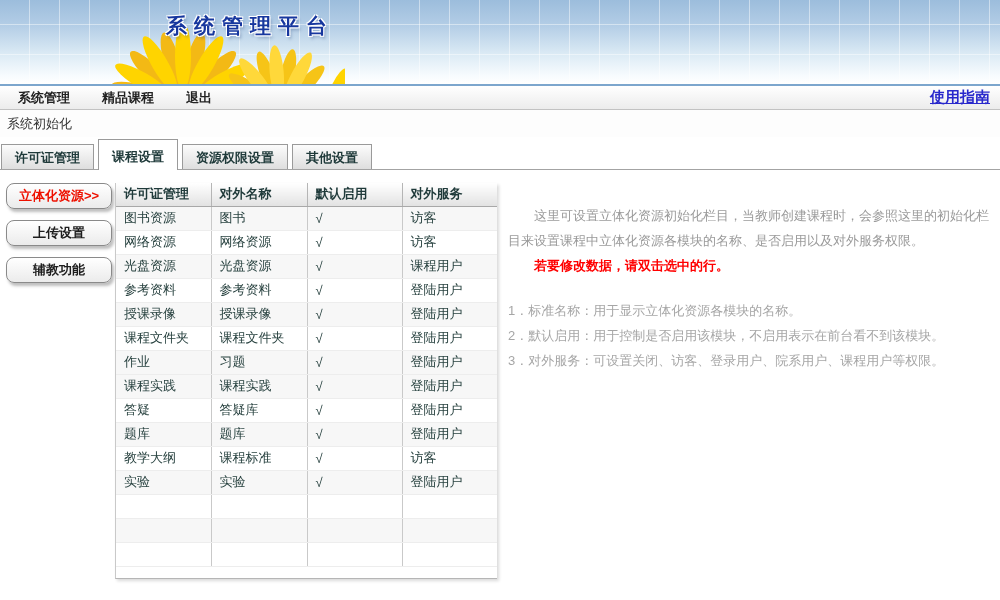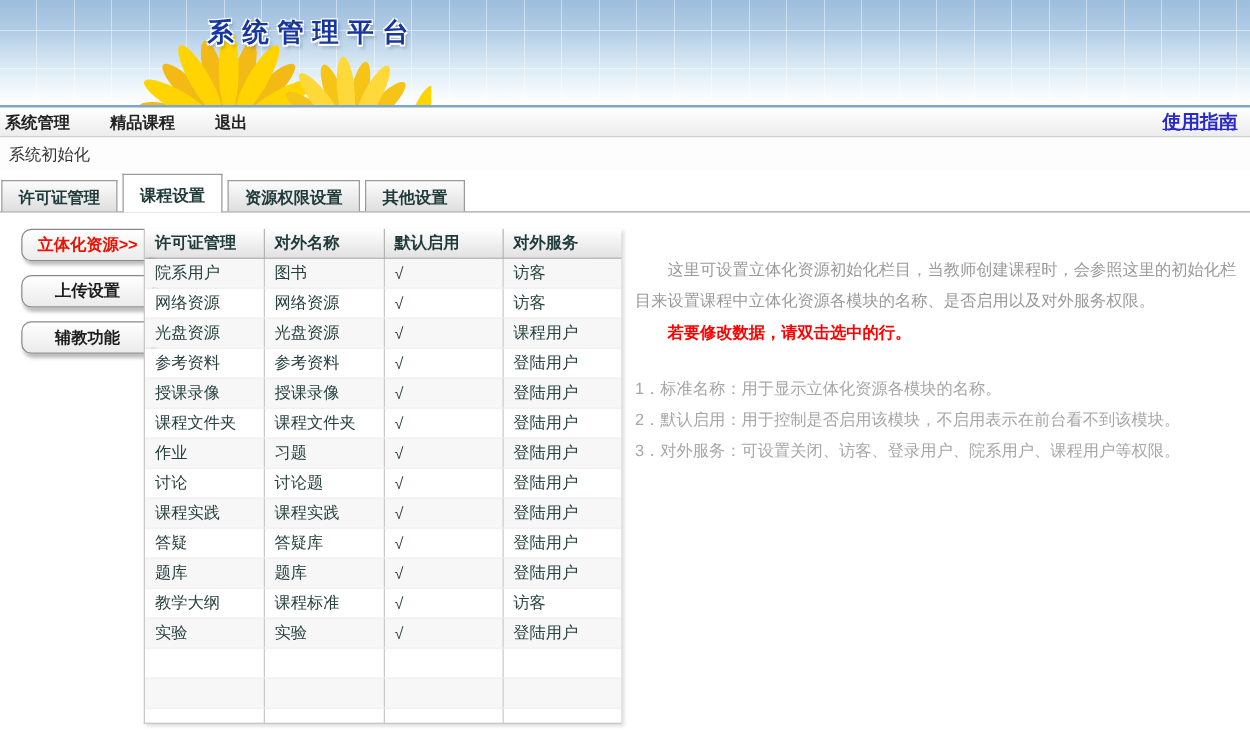--- a/index.html
+++ b/index.html
@@ -15,41 +15,41 @@
     overflow:hidden; }
   .banner-title { position:absolute; left:166px; top:12px; font-size:21px; font-weight:bold;
     letter-spacing:7px; color:#17379e;
     text-shadow:-1px -1px 0 #fff, 1px -1px 0 #fff, -1px 1px 0 #fff, 1px 1px 0 #fff, 2px 3px 3px rgba(40,70,120,.35); }
   .sunflowers { position:absolute; left:75px; bottom:-2px; }
 
   
   .menubar { height:24px; display:flex; align-items:center;
     background:linear-gradient(#ffffff,#ececec); border-bottom:1px solid #c2c2c2; }
   .menu-item { font-size:13px; font-weight:bold; color:#222; margin-left:14px; cursor:pointer; white-space:nowrap; }
-  .menu-item:first-child { margin-left:4px; }
+  .menu-item:first-child { margin-left:18px; }
   .menu-item + .menu-item { margin-left:32px; }
   .menu-spacer { flex:1; }
   .help-link { font-size:15px; font-weight:bold; color:#2929cc; text-decoration:underline; margin-right:10px; cursor:pointer; }
 
   
   .breadcrumb-row { height:27px; line-height:27px; font-size:13px; color:#333; padding-left:7px; background:#fdfdfd; }
 
   
   .tabrow { position:relative; height:33px; display:flex; align-items:flex-end; padding-left:1px;
     border-bottom:1px solid #a3a3a3; background:#fff; }
   .tab { height:25px; line-height:25px; padding:0 13px; margin-right:4px; font-size:13px; font-weight:bold;
     color:#1f3a3a; background:linear-gradient(#fcfcfc,#dedede); border:1px solid #9a9a9a; border-bottom:none;
     cursor:pointer; white-space:nowrap; }
   .tab.active { height:31px; line-height:33px; background:#fff; position:relative; margin-bottom:-1px; z-index:2; }
 
   
   .content { display:flex; align-items:flex-start; padding-top:13px; }
 
   .sidebar { width:115px; flex:0 0 115px; }
-  .side-btn { display:block; width:106px; height:26px; margin:0 0 11px 17px; border:1px solid #8a8a8a;
+  .side-btn { display:block; width:106px; height:26px; margin:0 0 11px 6px; border:1px solid #8a8a8a;
     border-radius:8px; background:linear-gradient(#ffffff,#ebebeb); box-shadow:2px 3px 3px rgba(110,110,110,.45);
     font-size:13px; font-weight:bold; color:#1d1d1d; text-align:center; line-height:24px; cursor:pointer;
     font-family:inherit; }
   .side-btn.primary { color:#ee1100; }
 
   .table-wrap { width:382px; flex:0 0 382px; height:396px; overflow:hidden;
     border-left:1px solid #c9c9c9; border-bottom:1px solid #b5b5b5; box-shadow:2px 2px 3px rgba(0,0,0,.15); }
   table { width:382px; table-layout:fixed; border-collapse:collapse; }
   col.c1{width:95px} col.c2{width:96px} col.c3{width:95px} col.c4{width:96px}
   th { height:23px; font-size:13px; font-weight:bold; color:#1f3a3a; text-align:left; padding-left:8px;
@@ -151,21 +151,21 @@
       <thead>
         <tr>
           <th>许可证管理</th>
           <th>对外名称</th>
           <th>默认启用</th>
           <th>对外服务</th>
         </tr>
       </thead>
       <tbody>
           <tr class="odd">
-            <td>院系用户</td>
+            <td>图书资源</td>
             <td>图书</td>
             <td>√</td>
             <td>访客</td>
           </tr>
           <tr class="even">
             <td>网络资源</td>
             <td>网络资源</td>
             <td>√</td>
             <td>访客</td>
           </tr>
@@ -189,26 +189,20 @@
           </tr>
           <tr class="even">
             <td>课程文件夹</td>
             <td>课程文件夹</td>
             <td>√</td>
             <td>登陆用户</td>
           </tr>
           <tr class="odd">
             <td>作业</td>
             <td>习题</td>
-            <td>√</td>
-            <td>登陆用户</td>
-          </tr>
-          <tr class="even">
-            <td>讨论</td>
-            <td>讨论题</td>
             <td>√</td>
             <td>登陆用户</td>
           </tr>
           <tr class="odd">
             <td>课程实践</td>
             <td>课程实践</td>
             <td>√</td>
             <td>登陆用户</td>
           </tr>
           <tr class="even">

